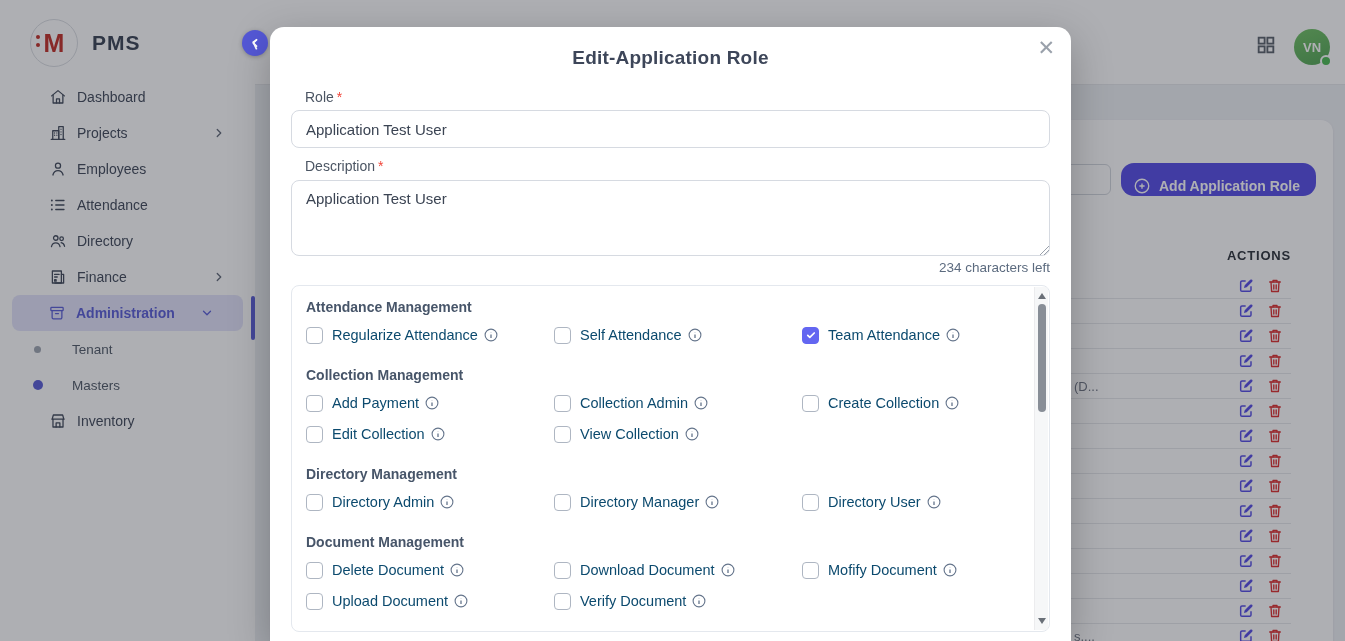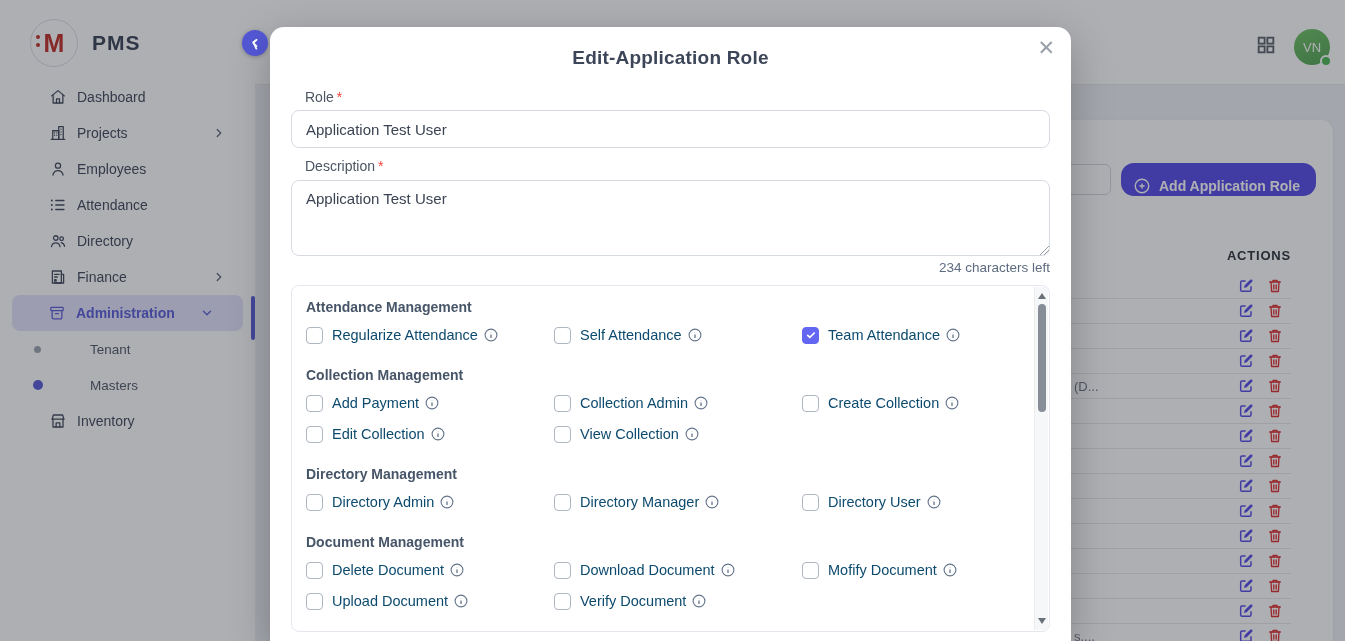--- a/index.html
+++ b/index.html
@@ -16,31 +16,31 @@
   .nav { position:absolute; left:0; top:79px; width:255px; }
   .nav-item { position:relative; height:36px; display:flex; align-items:center; padding-left:49px; cursor:pointer; color:#3a4354; }
   .nav-item .nav-icon { width:18px; height:18px; display:inline-flex; color:#3a4354; }
   .nav-item .nav-icon svg { width:18px; height:18px; }
   .nav-label { margin-left:10px; font-size:14px; font-weight:500; }
   .nav-chevron { position:absolute; right:30px; width:12px; height:12px; display:inline-flex; color:#5a6372; }
   .nav-chevron svg { width:12px; height:12px; }
   .nav-item.active { margin:0 12px; padding-left:36px; border-radius:8px; background:#e2e3fa; color:var(--accent,#5458d6); }
   .nav-item.active .nav-icon, .nav-item.active .nav-chevron { color:var(--accent,#5458d6); }
   .nav-item.active .nav-label { font-weight:600; }
-  .nav-sub { position:relative; height:36px; display:flex; align-items:center; padding-left:90px; cursor:pointer;text-align:center; }
+  .nav-sub { position:relative; height:36px; display:flex; align-items:center; padding-left:72px; cursor:pointer;text-align:center; }
   .sub-dot { position:absolute; left:34px; width:7px; height:7px; border-radius:50%; background:#9ca3af; }
   .sub-dot.active { width:10px; height:10px; left:33px; background:var(--accent,#5458d6); }
   .sub-label { font-size:13.5px; color:#4b5563; font-weight:500; }
   .active-bar { position:absolute; left:251px; top:296px; width:4px; height:44px; border-radius:3px; background:var(--accent,#5458d6); }
 
   
   .topbar { position:absolute; left:255px; top:0; width:1090px; height:85px; background:#ffffff; border-bottom:1px solid #e6e7ea; z-index:1; }
   .grid-btn { position:absolute; left:1000px; top:34px; width:26px; height:26px; color:#555c66; cursor:pointer; }
   .grid-btn svg { width:22px; height:22px; }
-  .avatar { position:absolute; left:1039px; top:29px; width:36px; height:36px; border-radius:50%; background:linear-gradient(160deg,#6cc05f,#4da24f); color:#fff; font-size:13px; font-weight:400; display:flex; align-items:center; justify-content:center; cursor:pointer; }
+  .avatar { position:absolute; left:1039px; top:29px; width:36px; height:36px; border-radius:50%; background:linear-gradient(160deg,#6cc05f,#4da24f); color:#fff; font-size:13px; font-weight:700; display:flex; align-items:center; justify-content:center; cursor:pointer; }
   .avatar-dot { position:absolute; right:-2px; bottom:-2px; width:12px; height:12px; border-radius:50%; background:#46b84d; border:2px solid #fff; }
   .content { position:absolute; left:255px; top:86px; width:1090px; height:555px; background:#eef0f4; z-index:1; }
   .card { position:absolute; left:16px; top:34px; right:12px; bottom:-30px; background:#ffffff; border-radius:12px; box-shadow:0 1px 3px rgba(16,24,40,.08); overflow:hidden; }
   .search-box { position:absolute; left:620px; top:44px; width:220px; height:31px; border:1px solid #d1d5db; border-radius:6px; background:#fff; }
   .add-btn { position:absolute; left:850px; top:43px; height:33px; padding:12px 16px 0 12px; background:var(--primary-button,#4f46e5); color:#fff; border:none; border-radius:13px; font-family:"Liberation Sans",sans-serif; font-size:14px; font-weight:700; display:flex; align-items:center; gap:8px; cursor:pointer; }
   .add-btn svg { width:18px; height:18px; }
   .actions-head { position:absolute; left:20px; top:128px; width:1000px; text-align:right; font-size:13px; font-weight:700; letter-spacing:.8px; color:#252b33; }
   .t-rows { position:absolute; left:20px; top:154px; width:1000px; }
   .t-row { position:relative; height:25px; border-bottom:1px solid #e5e7eb; display:flex; align-items:center; }
   .frag { position:absolute; left:783px; font-size:13px; color:#6b7280; white-space:nowrap; }

